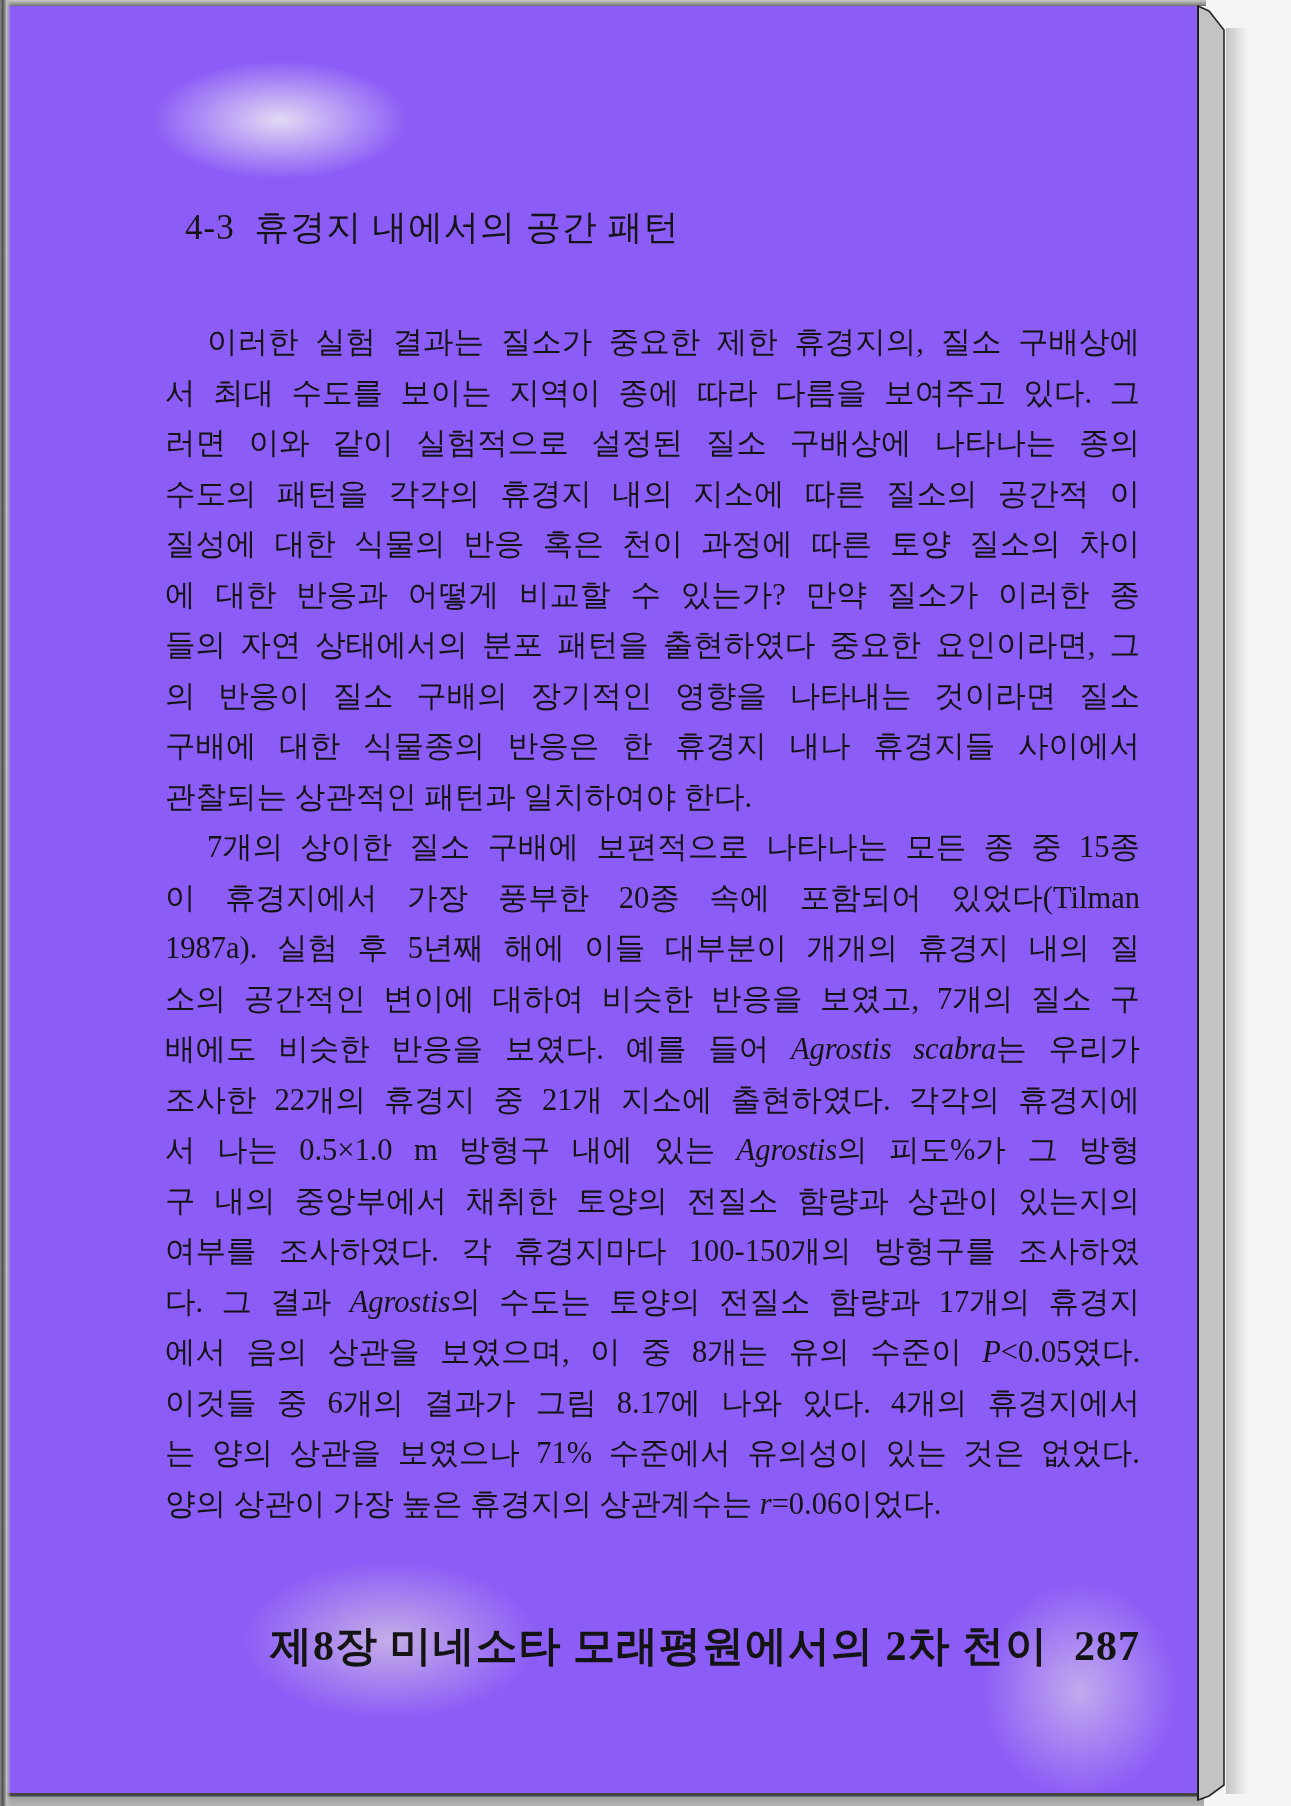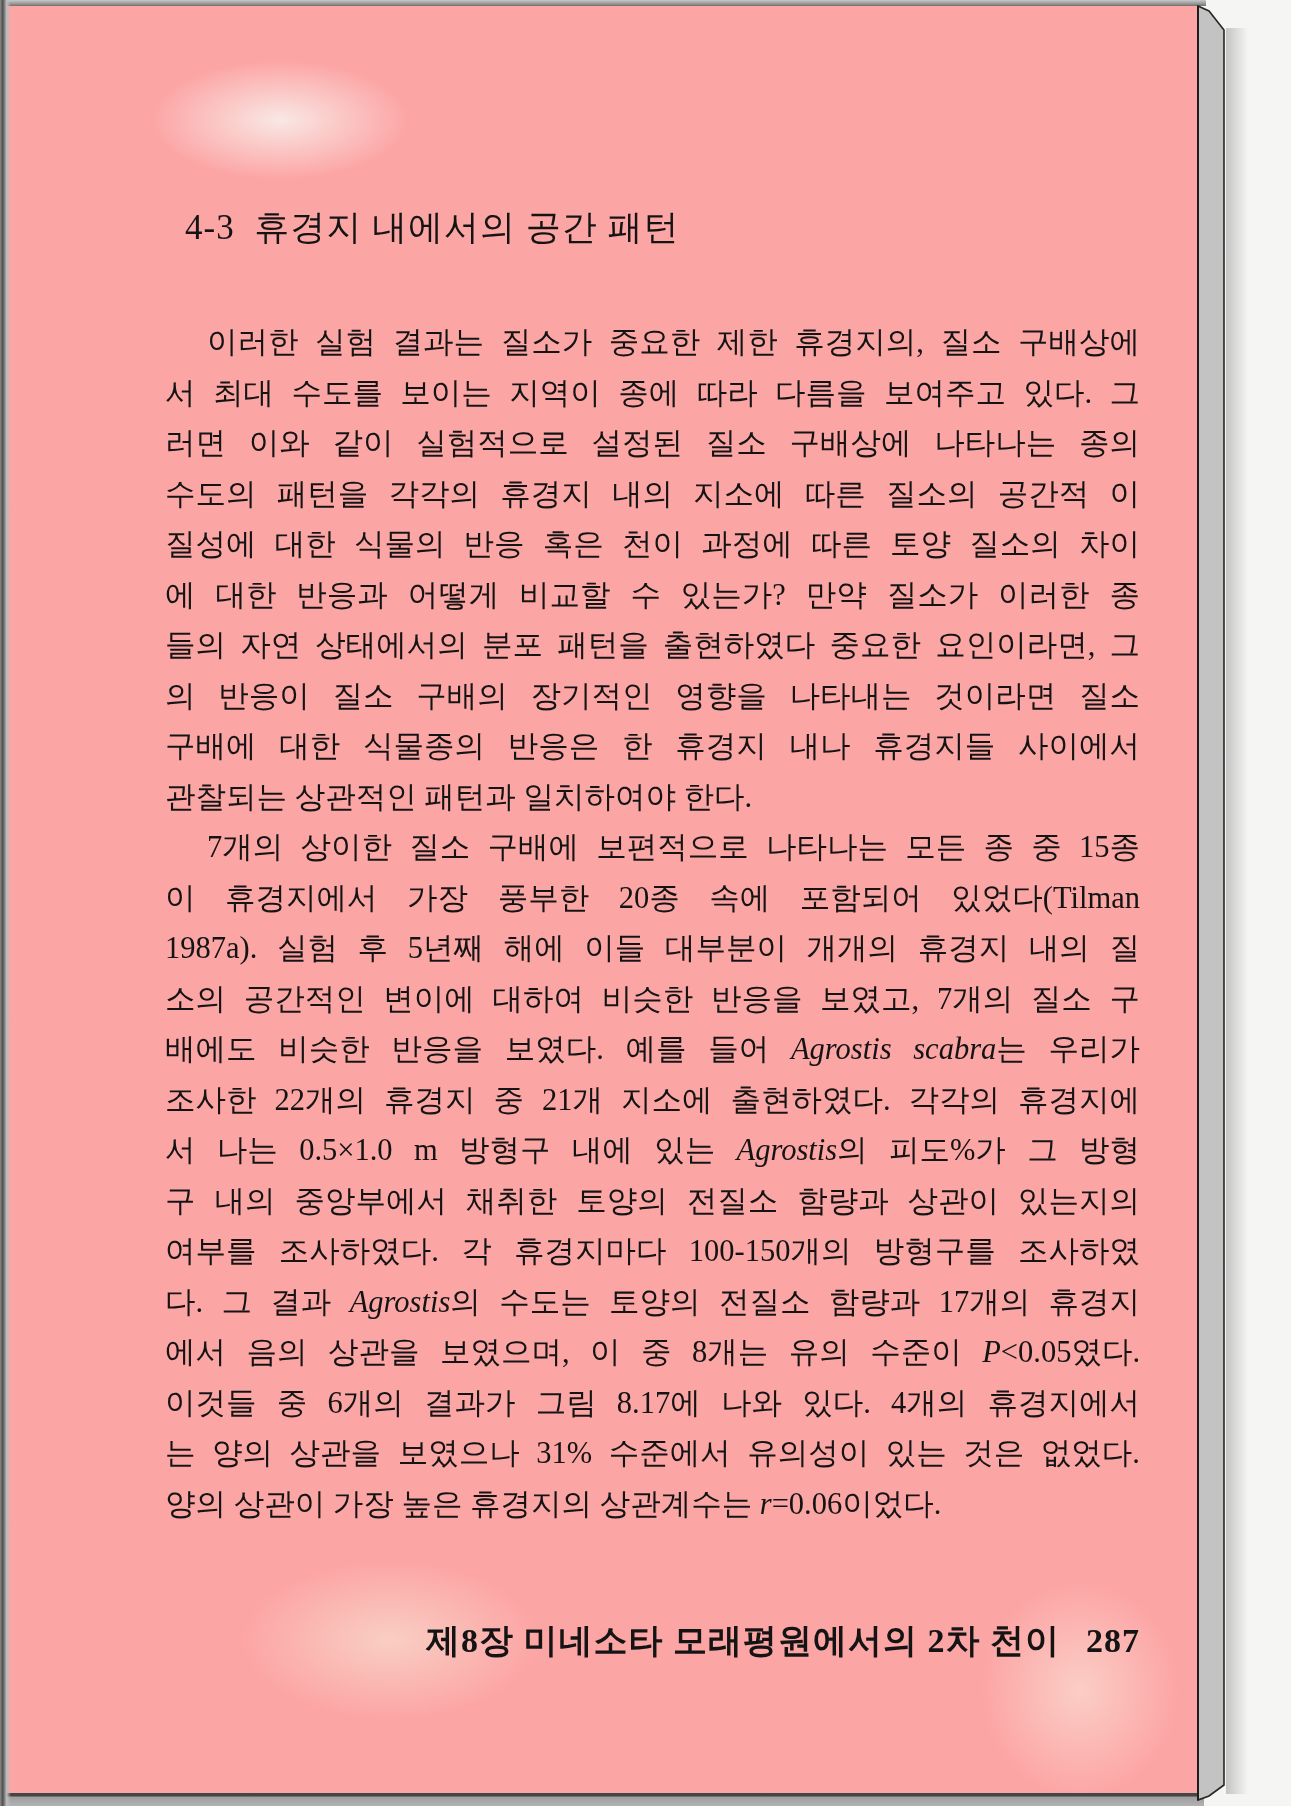--- a/index.html
+++ b/index.html
@@ -12,21 +12,21 @@
     position: relative;
     overflow: hidden;
     background: #f5f5f4;
     font-family: "Liberation Serif", "DejaVu Serif", serif;
   }
   
   .paper {
     position: absolute;
     left: 0; top: 0;
     width: 1199px; height: 1806px;
-    background: #fca5a5;
+    background: #8b5cf6;
   }
   .stain {
     position: absolute;
     border-radius: 50%;
     pointer-events: none;
   }
   .stain.s1 { left: 240px; top: 1560px; width: 300px; height: 160px;
     background: radial-gradient(ellipse at center, rgba(246,240,220,0.55), rgba(246,240,220,0) 70%); }
   .stain.s2 { left: 980px; top: 1580px; width: 200px; height: 220px;
     background: radial-gradient(ellipse at center, rgba(250,246,230,0.5), rgba(250,246,230,0) 70%); }
@@ -98,21 +98,21 @@
     font-style: italic;
     font-family: "Liberation Serif", "DejaVu Serif", serif;
     margin-top: 24px;
   }
   .footer {
     position: absolute;
     left: 165px; top: 1618px;
     width: 975px;
     text-align: right;
     font-weight: bold;
-    font-size: 34px;
+    font-size: 42px;
     color: #141414;
     letter-spacing: 1px;
   }
   .footer .page-num {
     margin-left: 26px;
   }
 </style>
 </head>
 <body>
 
@@ -139,21 +139,21 @@
       <div class="text-line"><span>1987a). 실험 후 5년째 해에 이들 대부분이 개개의 휴경지 내의 질</span></div>
       <div class="text-line"><span>소의 공간적인 변이에 대하여 비슷한 반응을 보였고, 7개의 질소 구</span></div>
       <div class="text-line"><span>배에도 비슷한 반응을 보였다. 예를 들어 </span><em>Agrostis scabra</em><span>는 우리가</span></div>
       <div class="text-line"><span>조사한 22개의 휴경지 중 21개 지소에 출현하였다. 각각의 휴경지에</span></div>
       <div class="text-line"><span>서 나는 0.5×1.0 m 방형구 내에 있는 </span><em>Agrostis</em><span>의 피도%가 그 방형</span></div>
       <div class="text-line"><span>구 내의 중앙부에서 채취한 토양의 전질소 함량과 상관이 있는지의</span></div>
       <div class="text-line"><span>여부를 조사하였다. 각 휴경지마다 100-150개의 방형구를 조사하였</span></div>
       <div class="text-line"><span>다. 그 결과 </span><em>Agrostis</em><span>의 수도는 토양의 전질소 함량과 17개의 휴경지</span></div>
       <div class="text-line"><span>에서 음의 상관을 보였으며, 이 중 8개는 유의 수준이 </span><em>P</em><span>&lt;0.05였다.</span></div>
       <div class="text-line"><span>이것들 중 6개의 결과가 그림 8.17에 나와 있다. 4개의 휴경지에서</span></div>
-      <div class="text-line"><span>는 양의 상관을 보였으나 31% 수준에서 유의성이 있는 것은 없었다.</span></div>
+      <div class="text-line"><span>는 양의 상관을 보였으나 71% 수준에서 유의성이 있는 것은 없었다.</span></div>
       <div class="text-line last-line"><span>양의 상관이 가장 높은 휴경지의 상관계수는 </span><em>r</em><span>=0.06이었다.</span></div>
     </div>
 
   <div class="footer">
     <span>제8장 미네소타 모래평원에서의 2차 천이</span><span class="page-num">287</span>
   </div>
 </div>
 
 <div class="edge-top"></div>
 <div class="edge-bottom"></div>

